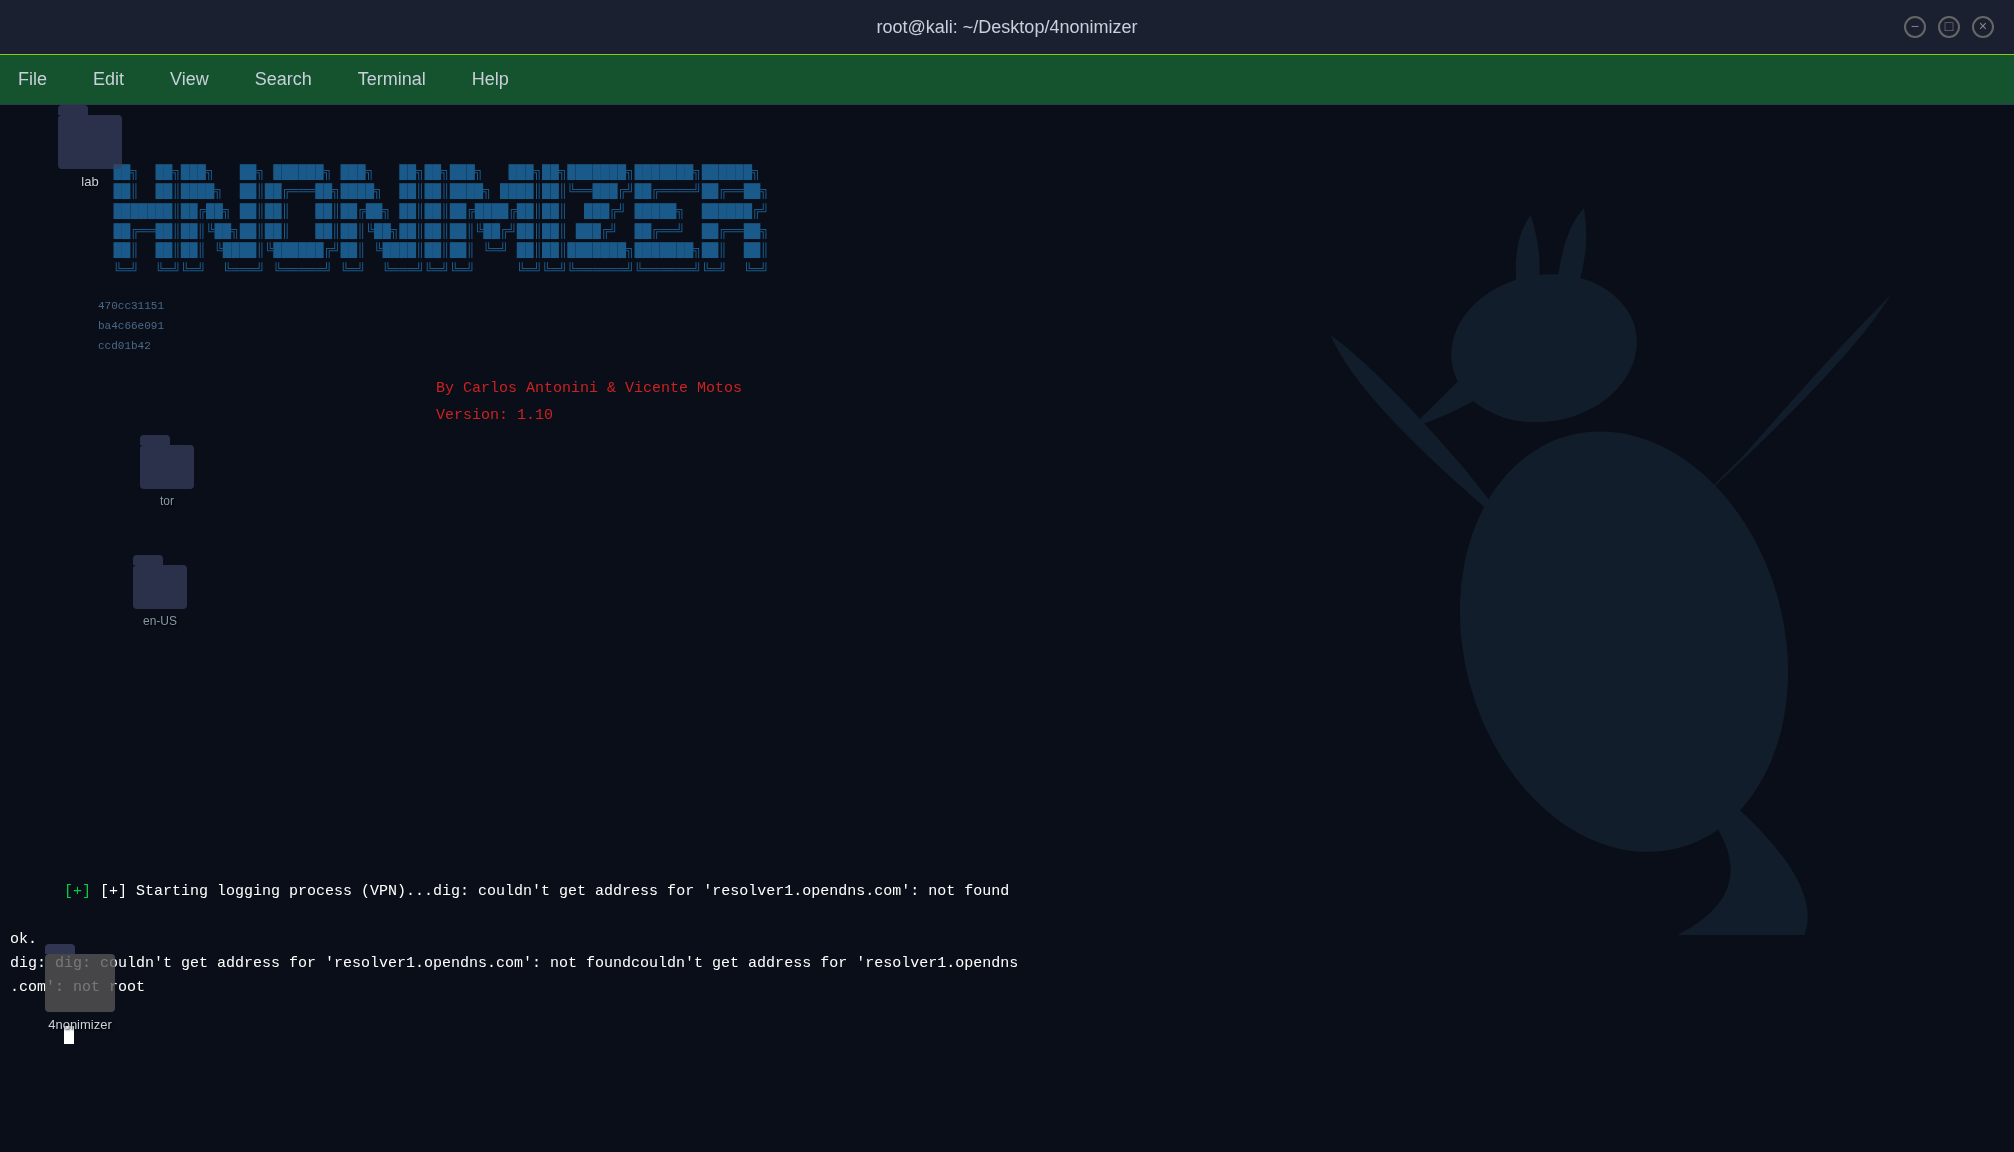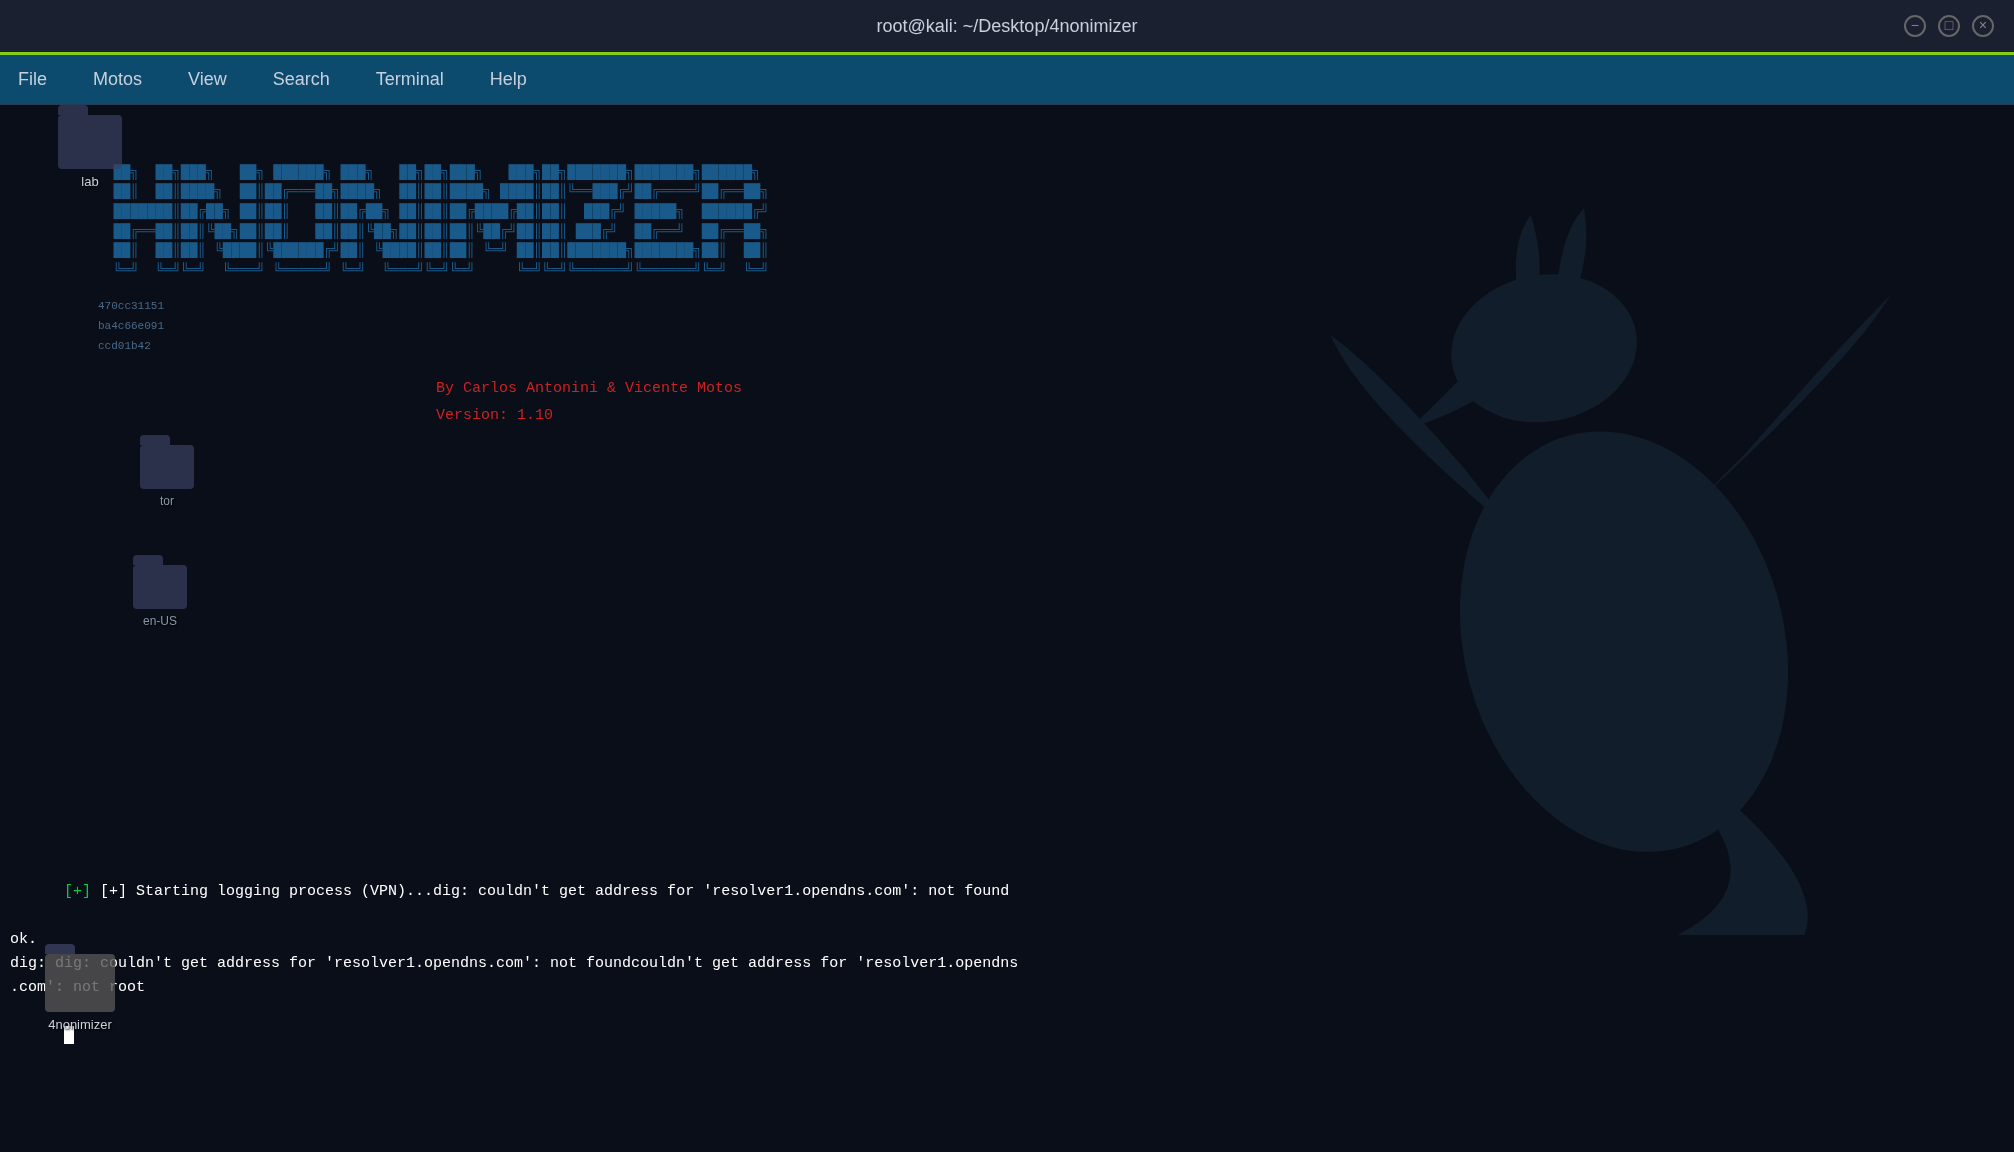--- a/index.html
+++ b/index.html
@@ -14,21 +14,21 @@
 
     
     #titlebar {
       width: 100%;
       height: 55px;
       background: #1a2030;
       display: flex;
       align-items: center;
       justify-content: center;
       position: relative;
-      border-bottom: 3px solid #84cc16;
+      border-bottom: 1px solid #84cc16;
     }
     #titlebar-title {
       color: #c8d0dc;
       font-size: 18px;
       font-family: sans-serif;
     }
     #titlebar-controls {
       position: absolute;
       right: 20px;
       top: 50%;
@@ -48,21 +48,21 @@
       align-items: center;
       justify-content: center;
       color: #888;
       font-size: 14px;
     }
 
     
     #menubar {
       width: 100%;
       height: 50px;
-      background: #0c4a6e;
+      background: #14532d;
       display: flex;
       align-items: center;
       padding: 0 10px;
       gap: 30px;
       border-bottom: 1px solid #2a3a50;
     }
     .menu-item {
       color: #c8d0dc;
       font-family: sans-serif;
       font-size: 18px;
@@ -238,21 +238,21 @@
   <span id="titlebar-title">root@kali: ~/Desktop/4nonimizer</span>
   <div id="titlebar-controls">
     <div class="titlebar-btn">−</div>
     <div class="titlebar-btn">□</div>
     <div class="titlebar-btn">×</div>
   </div>
 </div>
 
 <div id="menubar">
   <span class="menu-item">File</span>
-  <span class="menu-item">Motos</span>
+  <span class="menu-item">Edit</span>
   <span class="menu-item">View</span>
   <span class="menu-item">Search</span>
   <span class="menu-item">Terminal</span>
   <span class="menu-item">Help</span>
 </div>
 
 <div id="terminal">
 
   <svg id="dragon-watermark" viewBox="0 0 500 600" xmlns="http://www.w3.org/2000/svg">
 

